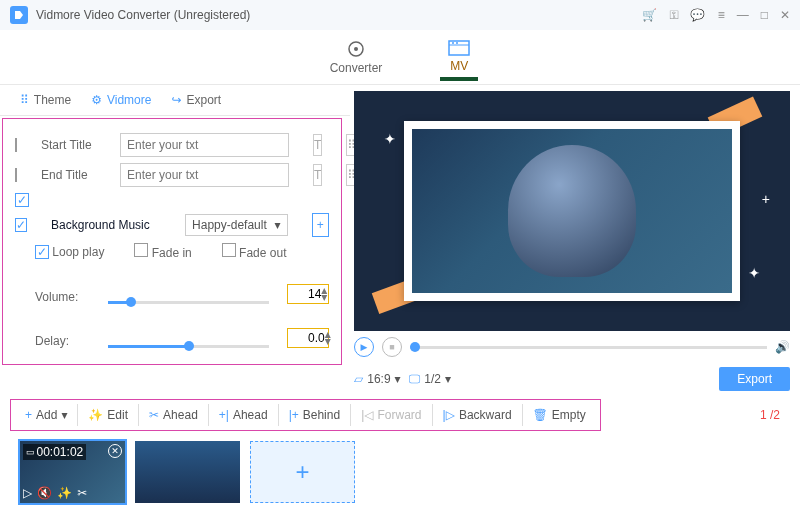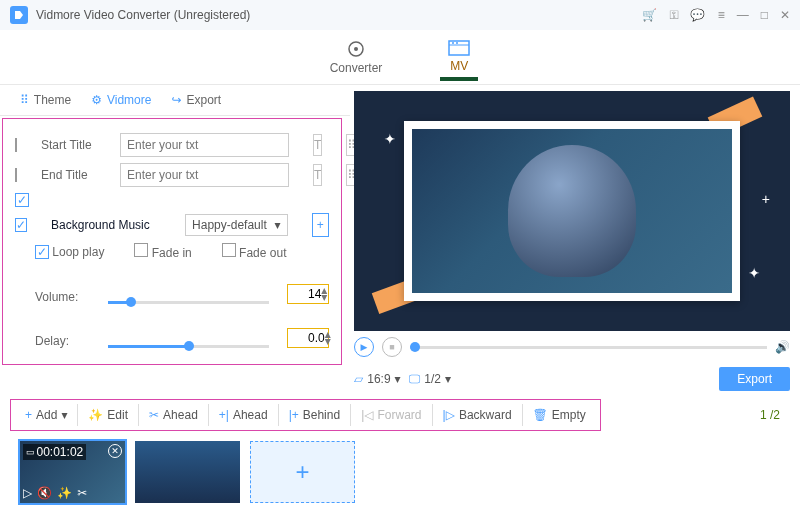--- a/index.html
+++ b/index.html
@@ -53,21 +53,21 @@
 .vol{color:#4a9eff;cursor:pointer}
 .bottombar{display:flex;align-items:center;gap:8px;padding:4px 0}
 .ratio{display:flex;align-items:center;gap:4px;color:#555;cursor:pointer}
 .exportbtn{margin-left:auto;background:#4a9eff;color:#fff;padding:5px 18px;border:none;cursor:pointer;border-radius:2px}
 .toolbar{border:1px solid #d946a9;margin:4px 10px;padding:4px;display:flex;align-items:center}
 .toolbtn{display:flex;align-items:center;gap:4px;padding:4px 10px;color:#555;cursor:pointer;border-right:1px solid #ddd}
 .toolbtn:last-child{border-right:none}
 .toolbtn .ic{color:#4a9eff}
 .toolbtn.disabled{color:#bbb}
 .toolbtn.disabled .ic{color:#bbb}
-.pager{margin-left:auto;color:#4d7c0f;padding-right:8px}
+.pager{margin-left:auto;color:#ef4444;padding-right:8px}
 .thumbs{display:flex;gap:10px;padding:6px 20px}
 .thumb{width:105px;height:62px;position:relative;background:#1a3050;cursor:pointer}
 .thumb.sel{outline:2px solid #4a9eff}
 .thumb-badge{position:absolute;top:3px;left:3px;background:rgba(0,0,0,.6);color:#fff;font-size:9px;padding:1px 3px;display:flex;align-items:center;gap:2px}
 .thumb-close{position:absolute;top:3px;right:3px;width:14px;height:14px;border:1px solid #fff;border-radius:50%;color:#fff;font-size:9px;display:flex;align-items:center;justify-content:center}
 .thumb-icons{position:absolute;bottom:3px;left:3px;display:flex;gap:5px;color:#fff;font-size:10px}
 .thumb-add{width:105px;height:62px;border:1.5px dashed #4a9eff;background:#eaf4ff;display:flex;align-items:center;justify-content:center;color:#4a9eff;font-size:24px;cursor:pointer}
 svg{display:block}
 </style>
 </head>

